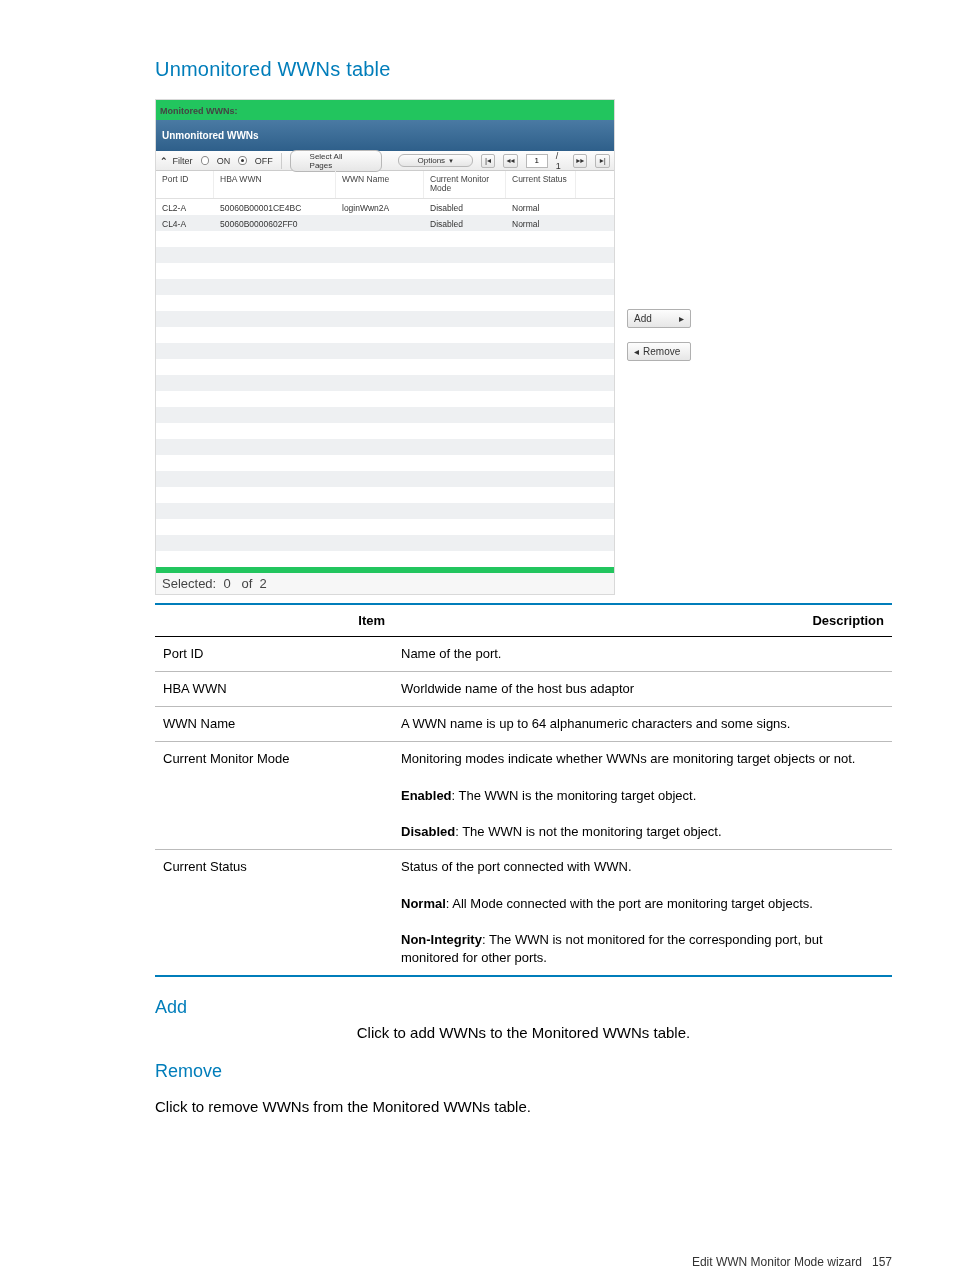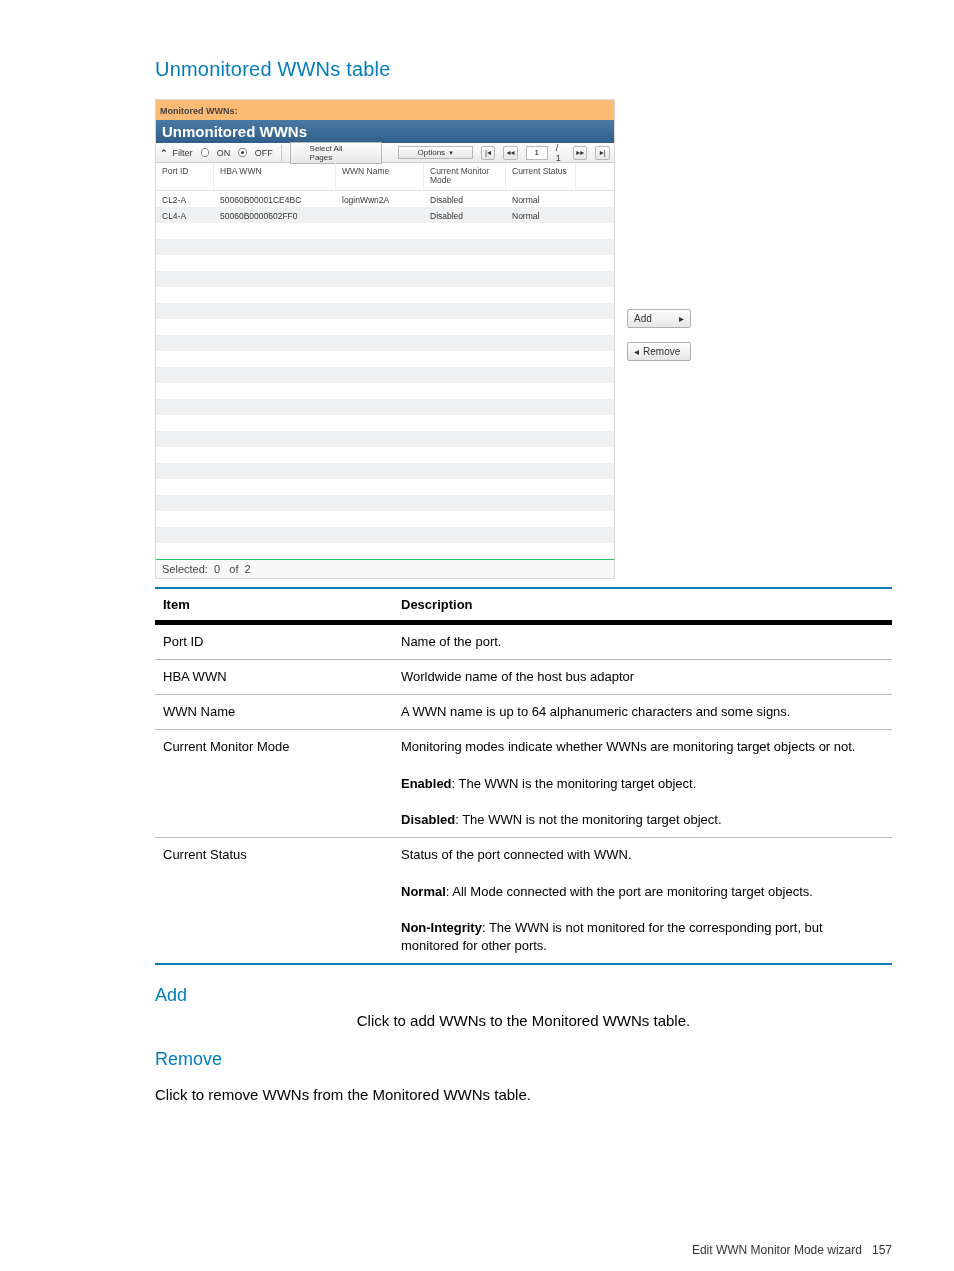--- a/index.html
+++ b/index.html
@@ -41,48 +41,48 @@
     display: flex;
     align-items: flex-start;
     gap: 12px;
   }
   .panel {
     width: 460px;
     font-family: Verdana, Arial, sans-serif;
     font-size: 9px;
     color: #333;
     border: 1px solid #d9d9d9;
-    background: #fdba74;
+    background: #22c55e;
   }
   .panel-label {
     padding: 6px 4px 4px 4px;
     font-weight: bold;
     font-size: 9px;
     color: #444;
   }
   .panel-title {
     background: linear-gradient(#4a7aa3, #2e5f8a);
     color: #fff;
     font-weight: bold;
-    font-size: 15px;
-    padding: 3px 6px;
+    font-size: 10px;
+    padding: 10px 6px;
   }
   .toolbar {
     display: flex;
     align-items: center;
     height: 20px;
     background: linear-gradient(#fdfdfd, #ececec);
     border-bottom: 1px solid #ccc;
     padding: 0 4px;
     gap: 8px;
   }
   .tool-btn {
     background: linear-gradient(#fdfdfd, #e6e6e6);
     border: 1px solid #b8b8b8;
-    border-radius: 0;
+    border-radius: 6px;
     font-size: 8px;
     padding: 1px 19px;
     color: #333;
     cursor: pointer;
     display: inline-flex;
     align-items: center;
     gap: 2px;
   }
   .toolbar-label { font-size: 9px; color: #333; display:inline-flex; align-items:center; gap:3px;}
   .radio-dot {
@@ -121,24 +121,24 @@
   .col-stat { width:70px; }
   .grid-body { }
   .grid-row { display:flex; height:16px;align-items:flex-end; }
   .grid-row:nth-child(odd){ background:#fff; }
   .grid-row:nth-child(even){ background:#eef0f2; }
   .gd-cell {
     padding:2px 6px; font-size:8.5px; color:#333;
     overflow:hidden; white-space:nowrap;
   }
   .panel-footer {
-    border-top:1px solid #22c55e;
+    border-top:6px solid #22c55e;
     background:#f7f7f7;
     padding:3px 6px;
-    font-size:11px; color:#444;
+    font-size:13px; color:#444;
   }
   .side-btns { display:flex; flex-direction:column; gap:14px; margin-top:210px;}
   .side-btn {
     width:64px; padding:3px 6px;
     background:linear-gradient(#fdfdfd,#e6e6e6);
     border:1px solid #b0b0b0; border-radius:2px;
     font-size:10px; color:#333; cursor:pointer;
     display:flex; align-items:center; gap:4px;
   }
   
@@ -146,24 +146,24 @@
     width: 100%;
     border-collapse: collapse;
     font-family: "Segoe UI", Arial, sans-serif;
     font-size: 13px;
     font-weight: 300;
     margin-top: 8px;
     border-top: 2px solid #007dba;
     border-bottom: 2px solid #007dba;
   }
   .desc-table th {
-    text-align:left;
+    text-align:right;
     font-weight:600;
     padding:8px 8px;
-    border-bottom:5px solid #000000;
+    border-bottom:1px solid #000000;
     vertical-align:top;
   }
   .desc-table td {
     padding:8px 8px;
     border-bottom:1px solid #bbb;
     vertical-align:top;
     line-height:1.4;
   }
   .desc-table tr:last-child td { border-bottom:none; }
   .col-item { width: 238px; }

